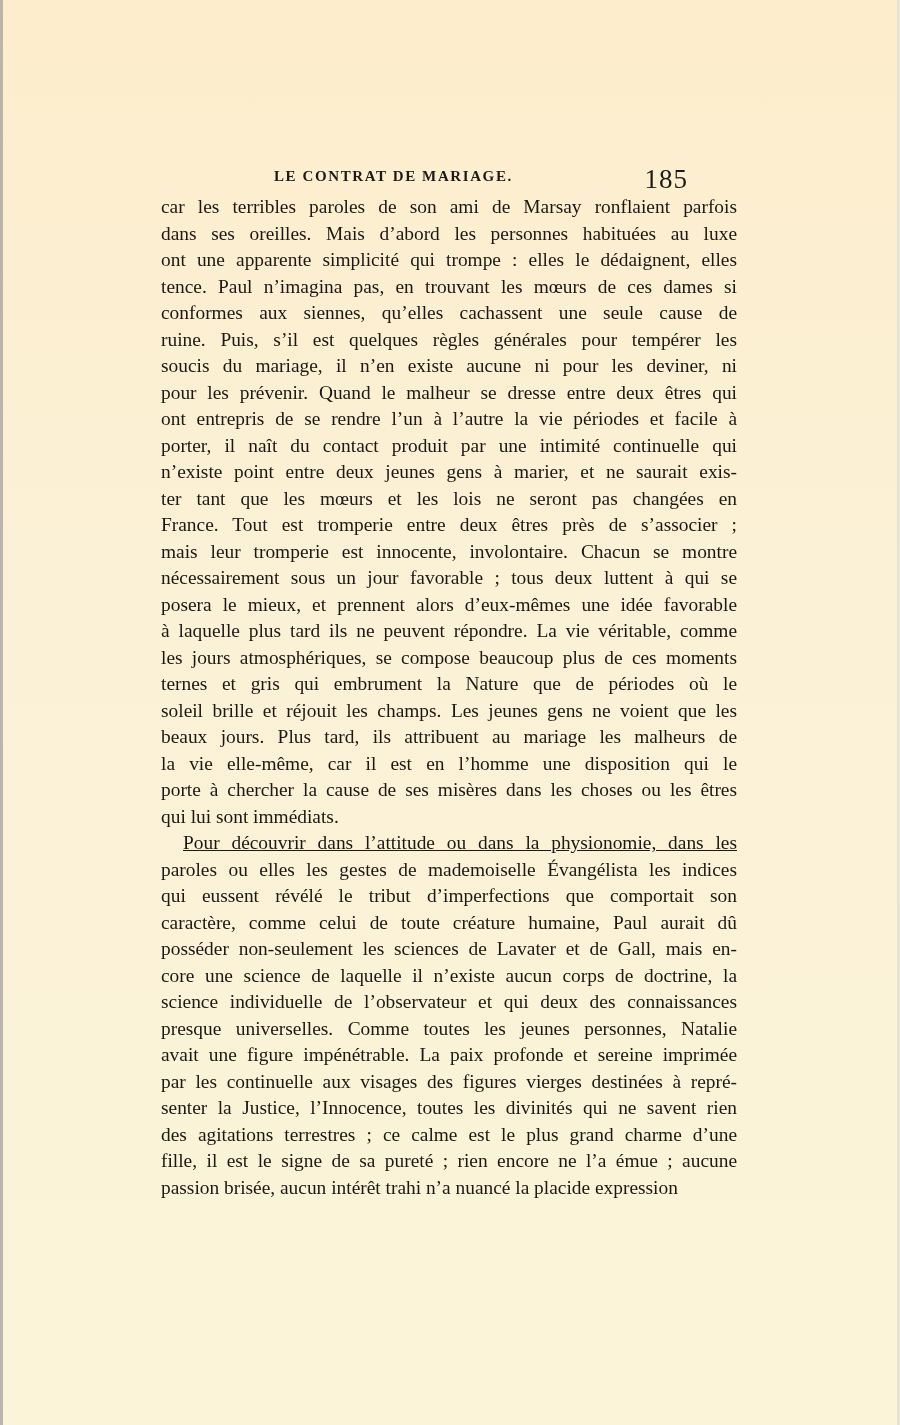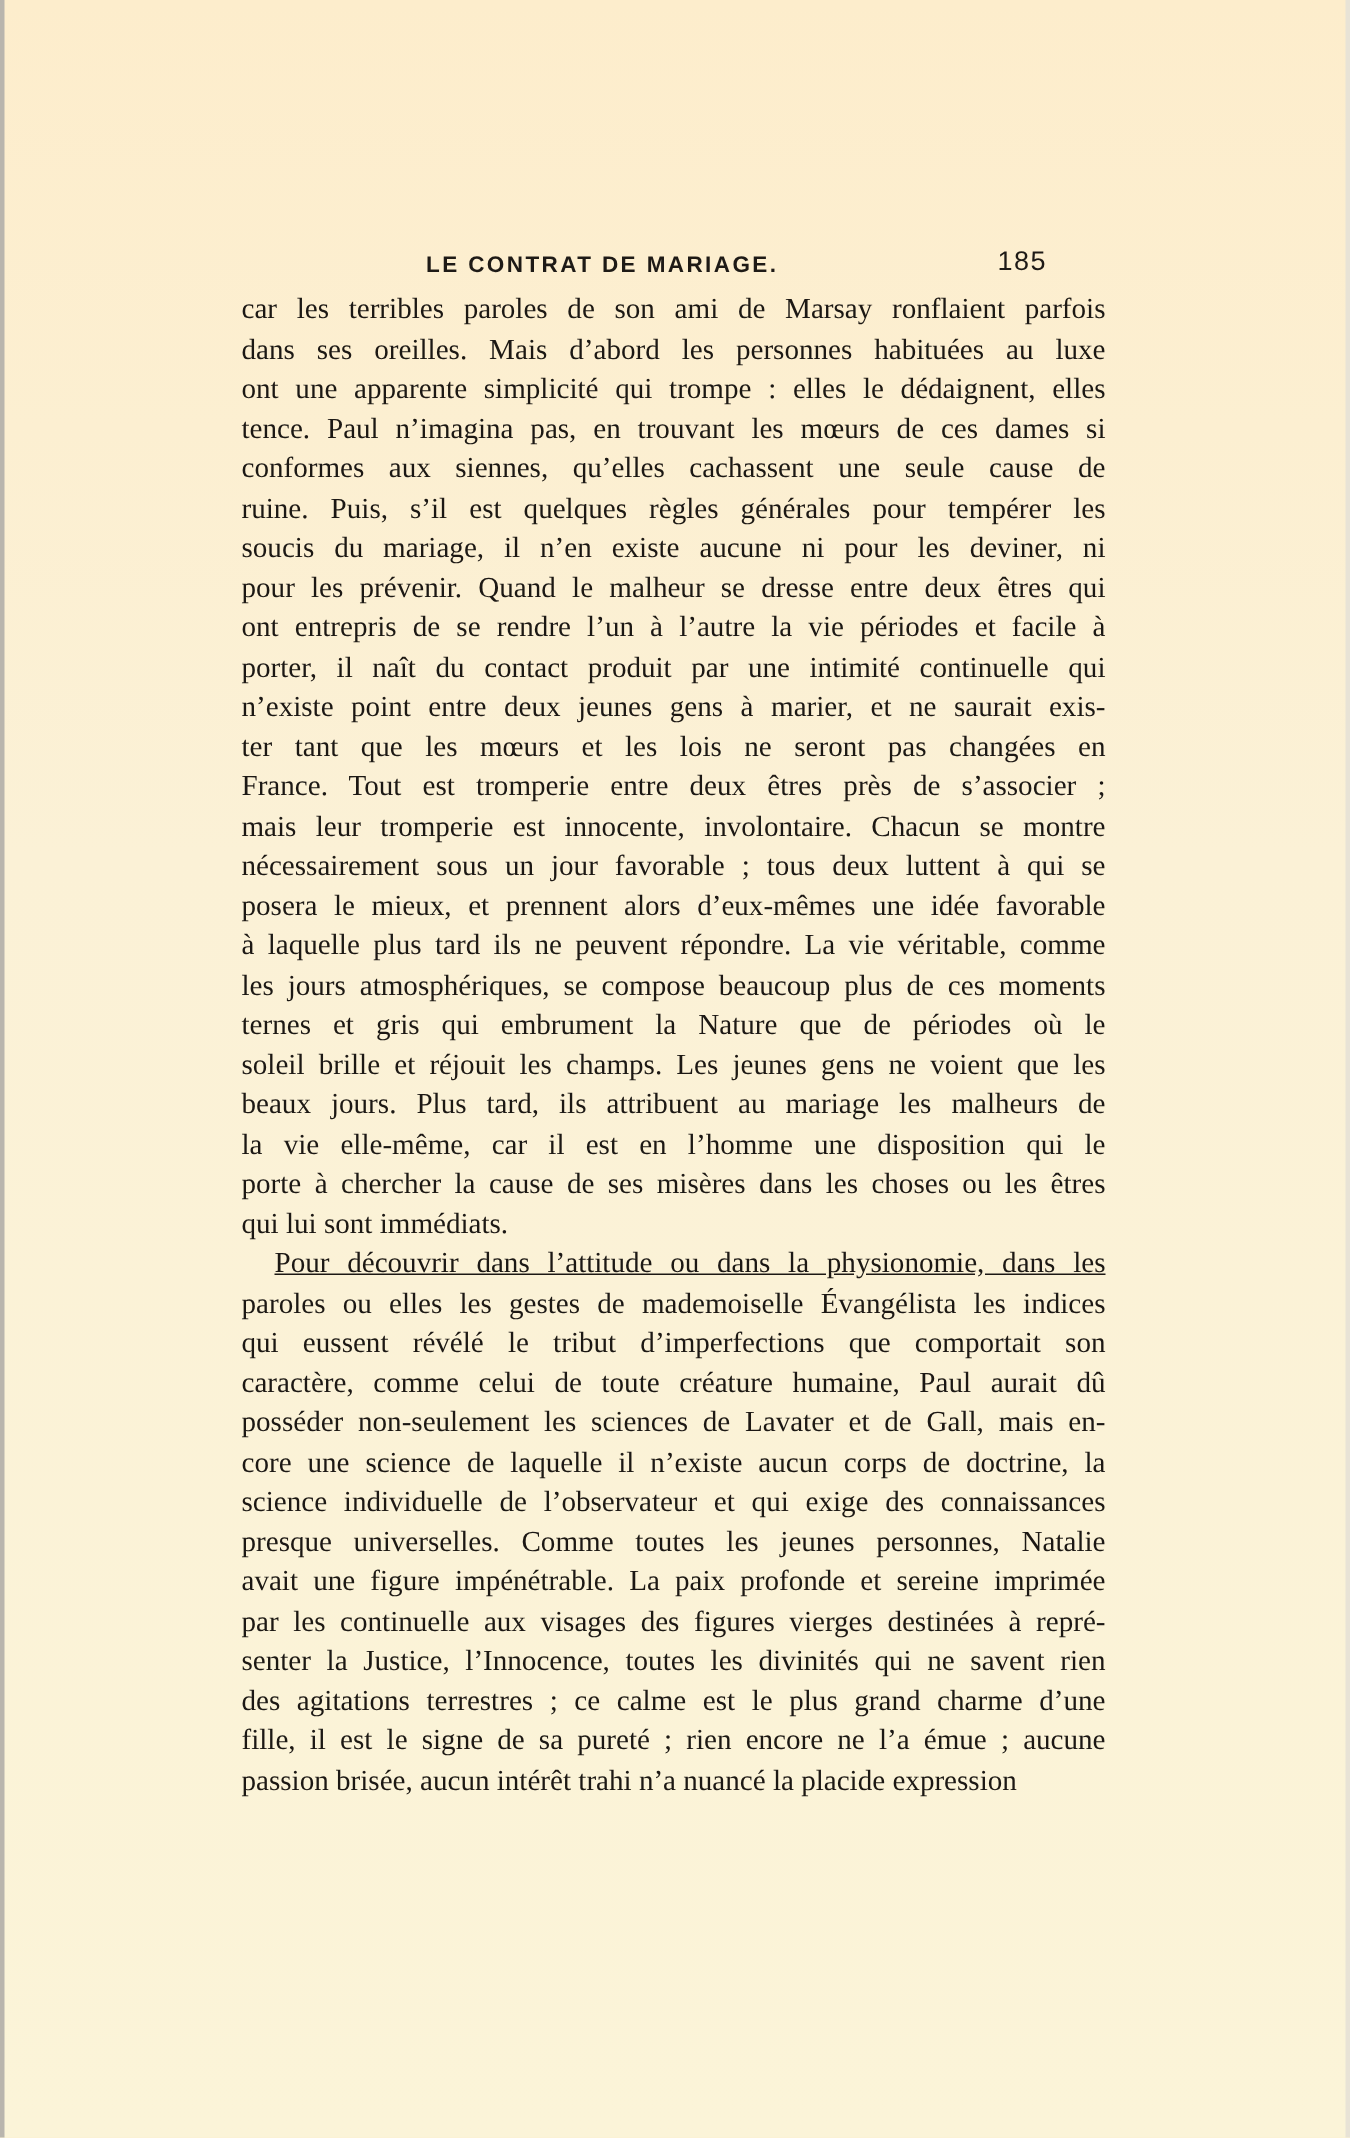--- a/index.html
+++ b/index.html
@@ -33,39 +33,39 @@
       position: absolute;
       right: 0;
       top: 0;
       width: 3px;
       height: 1425px;
       background: #e8e3d6;
     }
     .header {
       position: absolute;
       top: 164px;
-      left: 122px;
+      left: 112px;
       width: 576px;
       height: 30px;
-      font-family: Liberation Sans, sans-serif;
+      font-family: Liberation Serif, serif;
       color: #1e1a16;
     }
     .running-title {
       position: absolute;
       left: 162px;
       top: 4px;
       font-size: 15px;
       font-weight: bold;
       letter-spacing: 1.6px;
     }
     .page-number {
       position: absolute;
       right: 0;
       top: 0;
-      font-size: 18px;
+      font-size: 27px;
       letter-spacing: 1px;
     }
     .text-block {
       position: absolute;
       top: 194px;
       left: 122px;
       width: 576px;
       font-family: "Liberation Serif", "DejaVu Serif", serif;
       font-size: 19.4px;
       color: #1c1814;
@@ -126,21 +126,21 @@
         <div class="line">porte à chercher la cause de ses misères dans les choses ou les êtres</div>
         <div class="line last" style="text-align-last: left;">qui lui sont immédiats.</div>
       </div>
       <div>
         <div class="line indent">Pour découvrir dans l’attitude ou dans la physionomie, dans les</div>
         <div class="line">paroles ou elles les gestes de mademoiselle Évangélista les indices</div>
         <div class="line">qui eussent révélé le tribut d’imperfections que comportait son</div>
         <div class="line">caractère, comme celui de toute créature humaine, Paul aurait dû</div>
         <div class="line">posséder non-seulement les sciences de Lavater et de Gall, mais en-</div>
         <div class="line">core une science de laquelle il n’existe aucun corps de doctrine, la</div>
-        <div class="line">science individuelle de l’observateur et qui exige des connaissances</div>
+        <div class="line">science individuelle de l’observateur et qui deux des connaissances</div>
         <div class="line">presque universelles. Comme toutes les jeunes personnes, Natalie</div>
         <div class="line">avait une figure impénétrable. La paix profonde et sereine imprimée</div>
         <div class="line">par les continuelle aux visages des figures vierges destinées à repré-</div>
         <div class="line">senter la Justice, l’Innocence, toutes les divinités qui ne savent rien</div>
         <div class="line">des agitations terrestres ; ce calme est le plus grand charme d’une</div>
         <div class="line">fille, il est le signe de sa pureté ; rien encore ne l’a émue ; aucune</div>
         <div class="line last" style="text-align-last: left;">passion brisée, aucun intérêt trahi n’a nuancé la placide expression</div>
       </div>
     </div>
 </div>

